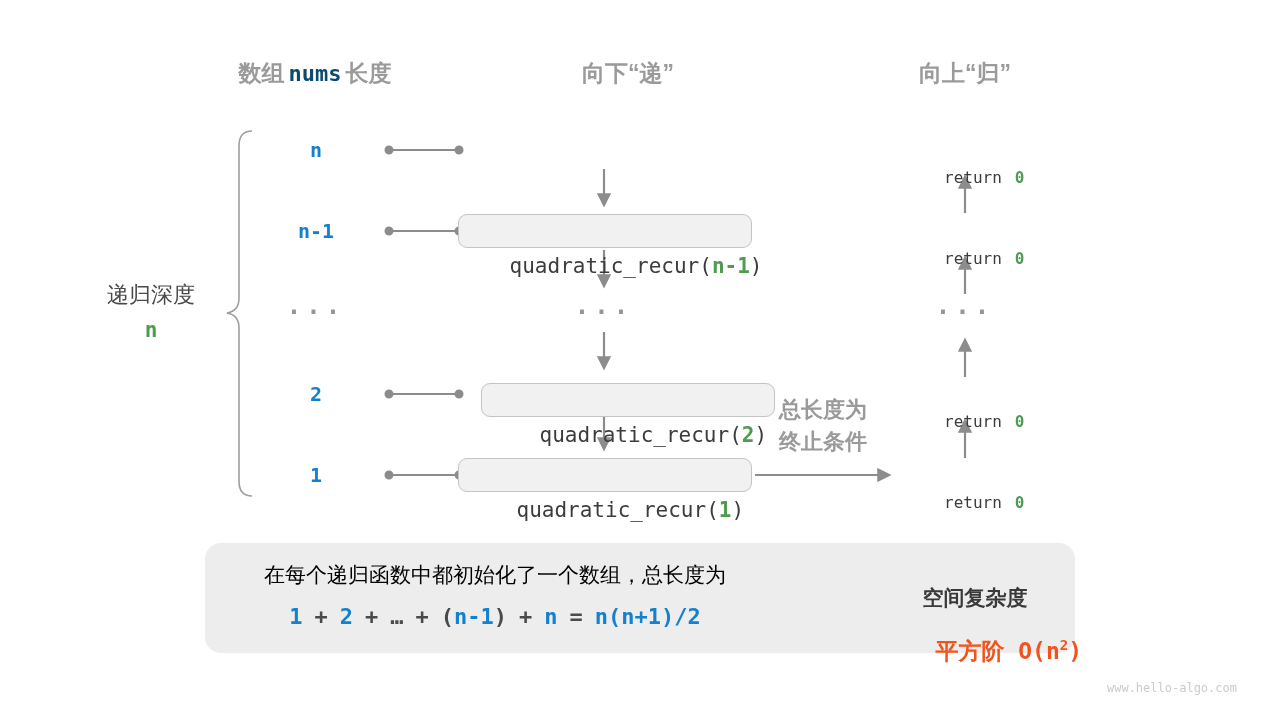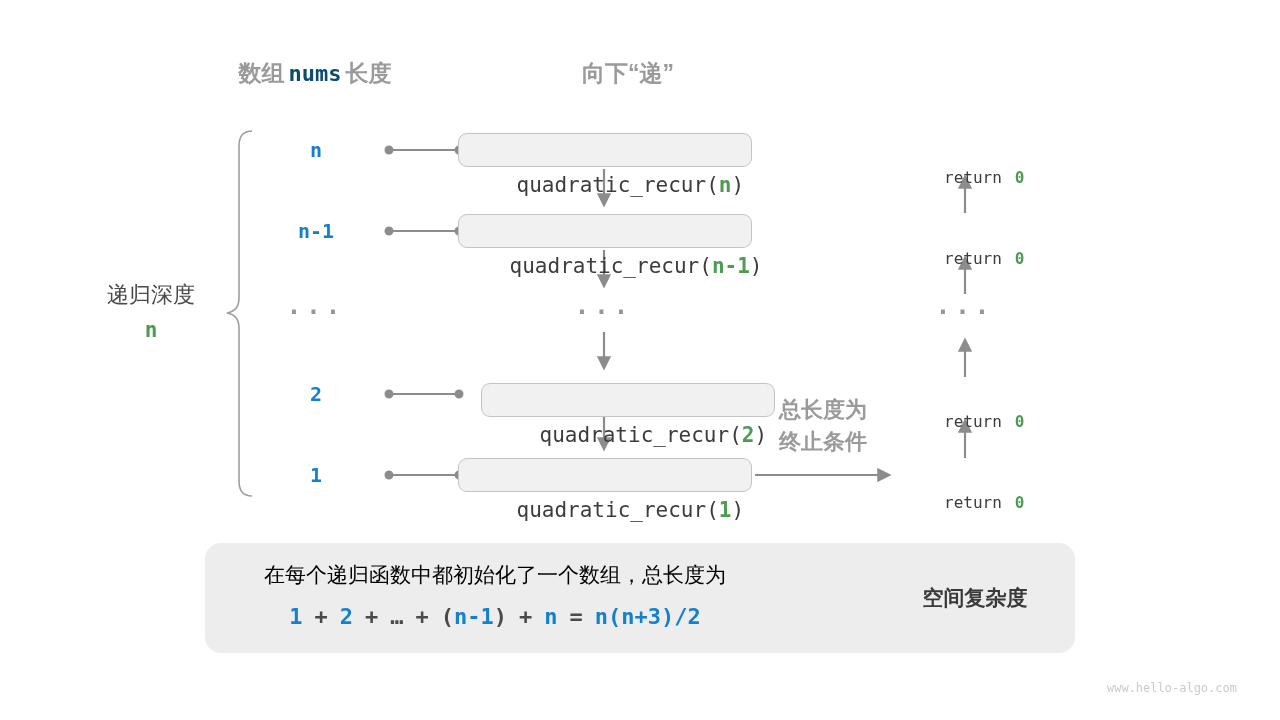--- a/index.html
+++ b/index.html
@@ -88,28 +88,26 @@
 
     <line x1="755" y1="475" x2="888" y2="475" stroke="#8C8C8C" stroke-width="2.2" marker-end="url(#arrow)"></line>
 
     <polygon points="800,592 832,592 832,580 858,600 832,620 832,608 800,608" fill="#C6C6C6"></polygon>
   </svg>
 
   <div class="abs ctr hdr" style="left:200px;top:58px;width:230px;">
     <span>数组</span><span class="code">nums</span><span>长度</span>
   </div>
   <div class="abs ctr hdr" style="left:518px;top:58px;width:220px;">向下“递”</div>
+  <div class="abs ctr hdr" style="left:855px;top:58px;width:220px;">向上“归”</div>
 
   <div class="abs ctr bracelabel1" style="top:281px;">递归深度</div>
   <div class="abs ctr bracelabel2 code green" style="top:316px;">n</div>
 
   <div class="abs ctr rowlabel" style="top:136px;">n</div>
-  <div class="abs ctr callbox code" style="top:133px;">
-    <span>quadratic_recur(</span><span class="green">n</span><span>)</span>
-  </div>
   <div class="abs ctr retline code" style="top:136px;">
     <span class="ret-kw">return</span><span class="green">0</span>
   </div>
 
   <div class="abs ctr rowlabel" style="top:217px;">n-1</div>
   <div class="abs ctr callbox code" style="top:214px;">
     <span>quadratic_recur(</span><span class="green">n-1</span><span>)</span>
   </div>
   <div class="abs ctr retline code" style="top:217px;">
     <span class="ret-kw">return</span><span class="green">0</span>
@@ -134,20 +132,23 @@
   <div class="abs ctr retline code" style="top:461px;">
     <span class="ret-kw">return</span><span class="green">0</span>
   </div>
 
   <div class="abs ctr trigger" style="top:396px;">总长度为</div>
   <div class="abs ctr trigger" style="top:428px;">终止条件</div>
 
   <div class="abs bigbox"></div>
   <div class="abs ctr desc">在每个递归函数中都初始化了一个数组，总长度为</div>
   <div class="abs ctr formula">
-    <span class="seg b">1</span><span class="seg g">+</span><span class="seg b">2</span><span class="seg g">+</span><span class="seg g">…</span><span class="seg g">+</span><span class="grp"><span class="g">(</span><span class="b">n-1</span><span class="g">)</span></span><span class="seg g">+</span><span class="seg b">n</span><span class="seg g">=</span><span class="seg b">n(n+3)/2</span>
+    <span class="seg b">1</span><span class="seg g">+</span><span class="seg b">2</span><span class="seg g">+</span><span class="seg g">…</span><span class="seg g">+</span><span class="grp"><span class="g">(</span><span class="b">n-1</span><span class="g">)</span></span><span class="seg g">+</span><span class="seg b">n</span><span class="seg g">=</span><span class="seg b">n(n+1)/2</span>
   </div>
 
   <div class="abs ctr cxtitle">空间复杂度</div>
+  <div class="abs ctr cxvalue code">
+    <span>平方阶 O(n</span><sup>2</sup><span>)</span>
+  </div>
 
   <div class="abs footer">www.hello-algo.com</div>
 
 </div>
 
 </body></html>

